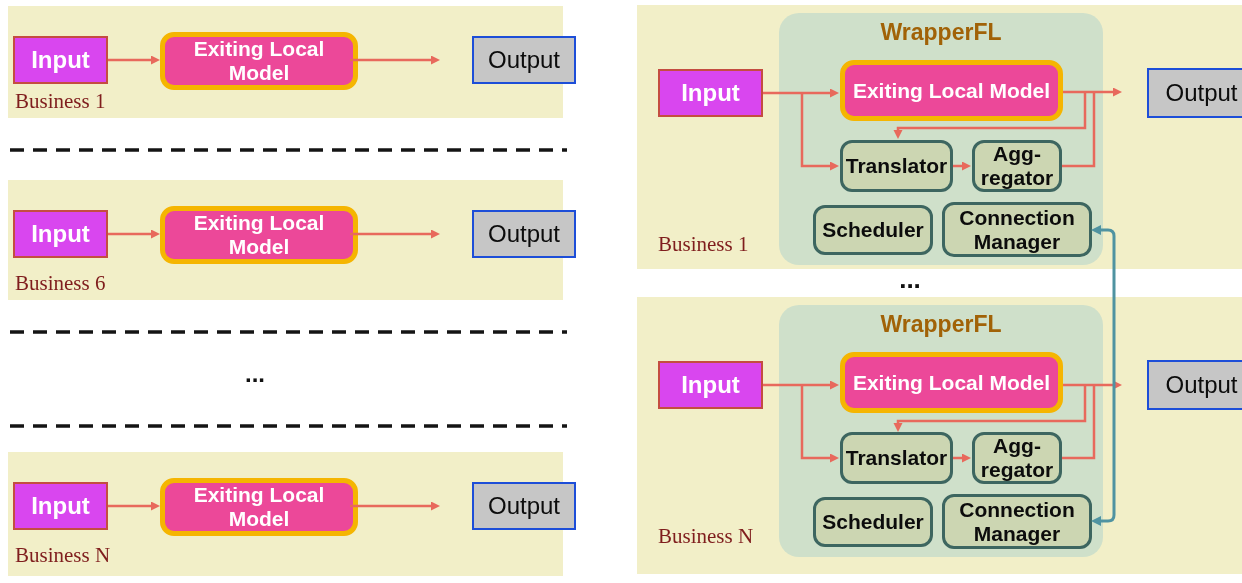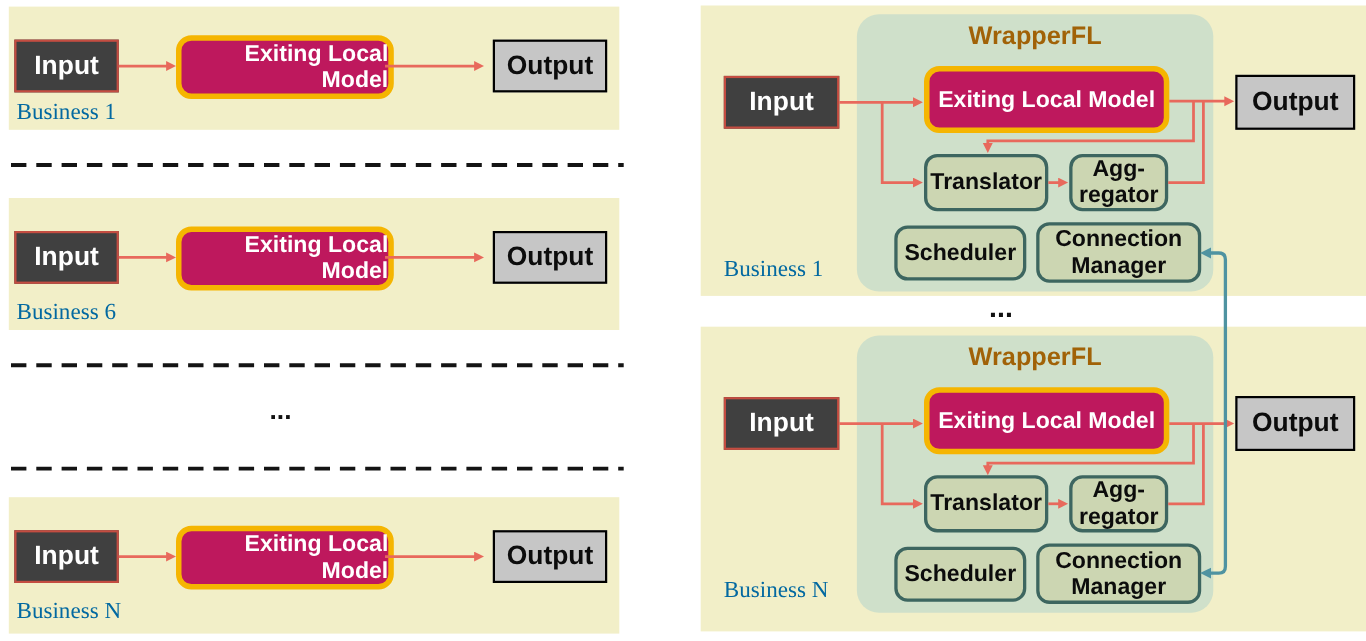--- a/index.html
+++ b/index.html
@@ -5,31 +5,31 @@
   html,body{margin:0;padding:0;background:#ffffff;}
   #root{
     position:relative;width:1242px;height:583px;background:#ffffff;
     font-family:"Liberation Sans",sans-serif;overflow:hidden;
   }
   .panel-yellow{position:absolute;background:#f2efc8;}
   .box{
     position:absolute;display:flex;align-items:center;justify-content:center;
     text-align:center;box-sizing:border-box;z-index:3;
   }
-  .input-box{background:#404040;border:2px solid #c44d41;color:#ffffff;font-size:24px;font-weight:600;}
-  .model-box{background:#be185d;border:5px solid #f5b501;border-radius:14px;color:#ffffff;font-size:21px;font-weight:600;text-align:right;}
-  .output-box{background:#c6c6c6;border:2px solid #000000;color:#0c0c0c;font-size:24px;font-weight:700;}
+  .input-box{background:#d946ef;border:2px solid #c44d41;color:#ffffff;font-size:24px;font-weight:600;}
+  .model-box{background:#ec4899;border:5px solid #f5b501;border-radius:14px;color:#ffffff;font-size:21px;font-weight:600;}
+  .output-box{background:#c6c6c6;border:2px solid #1d4ed8;color:#0c0c0c;font-size:24px;font-weight:400;margin-left:24px;}
   .wrapper-box{position:absolute;background:#cfe0ca;border-radius:20px;z-index:1;}
   .wrapper-title{position:absolute;text-align:center;font-size:23px;font-weight:600;color:#a16207;z-index:2;}
   .component-box{
     background:#ccd6b2;border:3px solid #3d6660;border-radius:12px;
     color:#0c0c0c;font-size:21px;font-weight:600;line-height:1.12;white-space:pre-line;
   }
   .business-label{
-    position:absolute;font-family:"Liberation Serif",serif;font-size:21px;color:#0369a1;z-index:3;
+    position:absolute;font-family:"Liberation Serif",serif;font-size:21px;color:#7f1d1d;z-index:3;
   }
   .dots{position:absolute;font-weight:bold;color:#111111;z-index:3;text-align:center;}
   #overlay{position:absolute;left:0;top:0;z-index:4;pointer-events:none;}
 </style>
 </head>
 <body>
 
 <div id="root">
 
   <div class="panel-yellow" style="left:8px;top:6px;width:555px;height:112px;">

